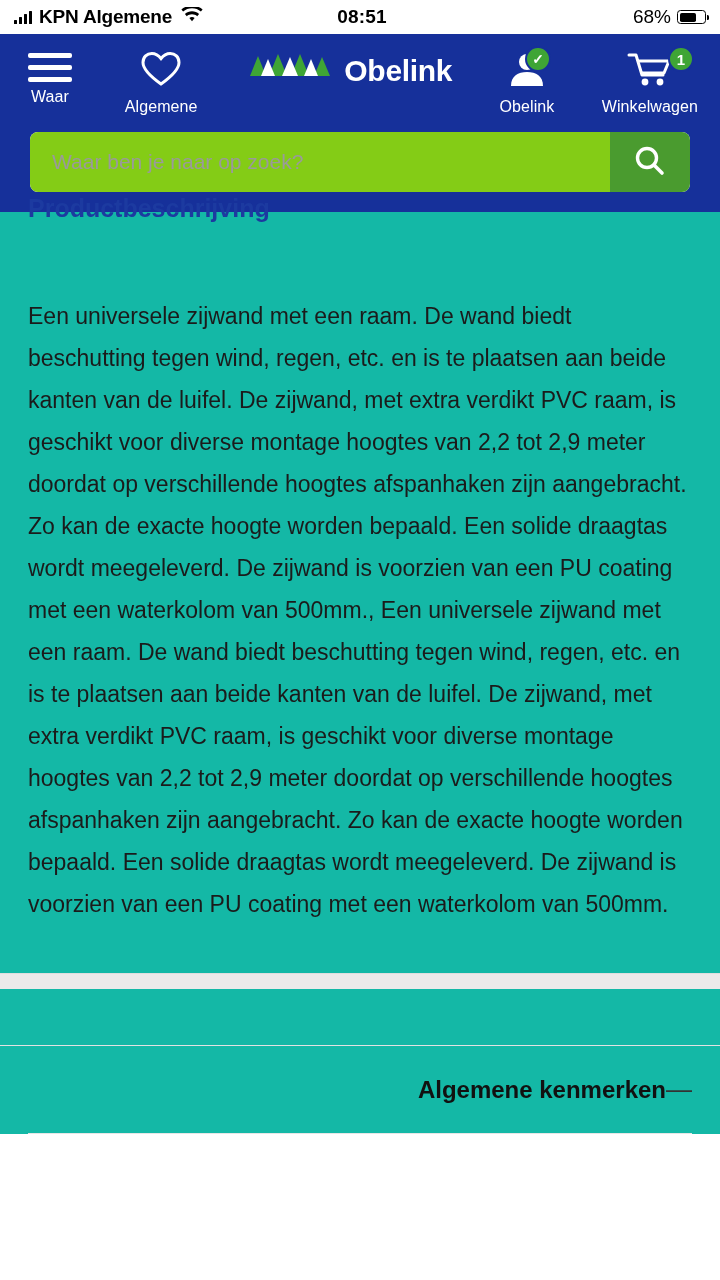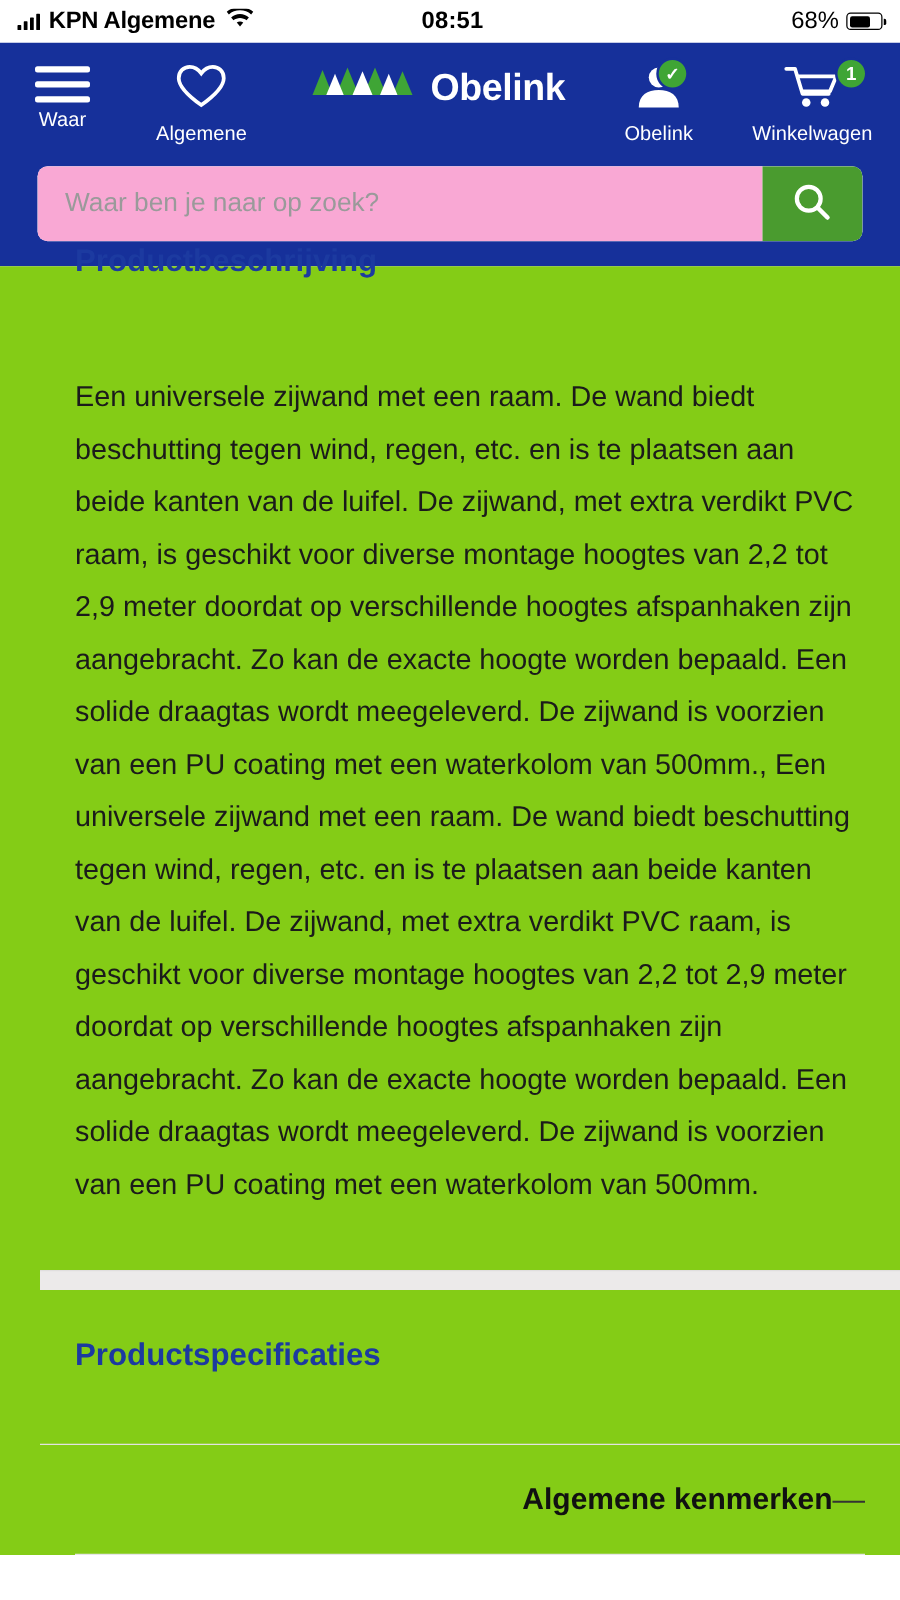--- a/index.html
+++ b/index.html
@@ -179,37 +179,36 @@
     background: #fff;
   }
   .search-input {
     flex: 1;
     border: none;
     outline: none;
     font-size: 21px;
     padding: 0 22px;
     color: #333;
     font-family: "Liberation Sans", sans-serif;
-    background: #f9a8d4;
+    background: #84cc16;
   }
   .search-input::placeholder { color: #9a9a9a; }
   .search-btn {
     width: 80px;
     background: #4a9b2f;
     border: none;
     display: flex;
     align-items: center;
     justify-content: center;
     cursor: pointer;
   }
 
   
   .content {
-    background: #84cc16;
-    padding-left: 32px;
+    background: #14b8a6;
   }
   .section-title {
     color: #1c3aa0;
     font-size: 25px;
     font-weight: 700;
     padding: 0 28px;
   }
   .desc-block {
     padding: 0 28px;
   }
@@ -368,21 +367,20 @@
 <div class="content">
 
   <div class="section-title" style="position:relative; top:-18px;">Productbeschrijving</div>
 
   <div class="desc-block">
     <p class="desc-text">Een universele zijwand met een raam. De wand biedt beschutting tegen wind, regen, etc. en is te plaatsen aan beide kanten van de luifel. De zijwand, met extra verdikt PVC raam, is geschikt voor diverse montage hoogtes van 2,2 tot 2,9 meter doordat op verschillende hoogtes afspanhaken zijn aangebracht. Zo kan de exacte hoogte worden bepaald. Een solide draagtas wordt meegeleverd. De zijwand is voorzien van een PU coating met een waterkolom van 500mm., Een universele zijwand met een raam. De wand biedt beschutting tegen wind, regen, etc. en is te plaatsen aan beide kanten van de luifel. De zijwand, met extra verdikt PVC raam, is geschikt voor diverse montage hoogtes van 2,2 tot 2,9 meter doordat op verschillende hoogtes afspanhaken zijn aangebracht. Zo kan de exacte hoogte worden bepaald. Een solide draagtas wordt meegeleverd. De zijwand is voorzien van een PU coating met een waterkolom van 500mm.</p>
   </div>
 
   <div class="gap-divider"></div>
 
-  <div class="spec-title">Productspecificaties</div>
 
   <div class="accordion">
     <span class="accordion-label">Algemene kenmerken</span>
     <span class="accordion-sign">—</span>
   </div>
   <div class="accordion-underline"></div>
 
 </div>
 
 </body></html>

